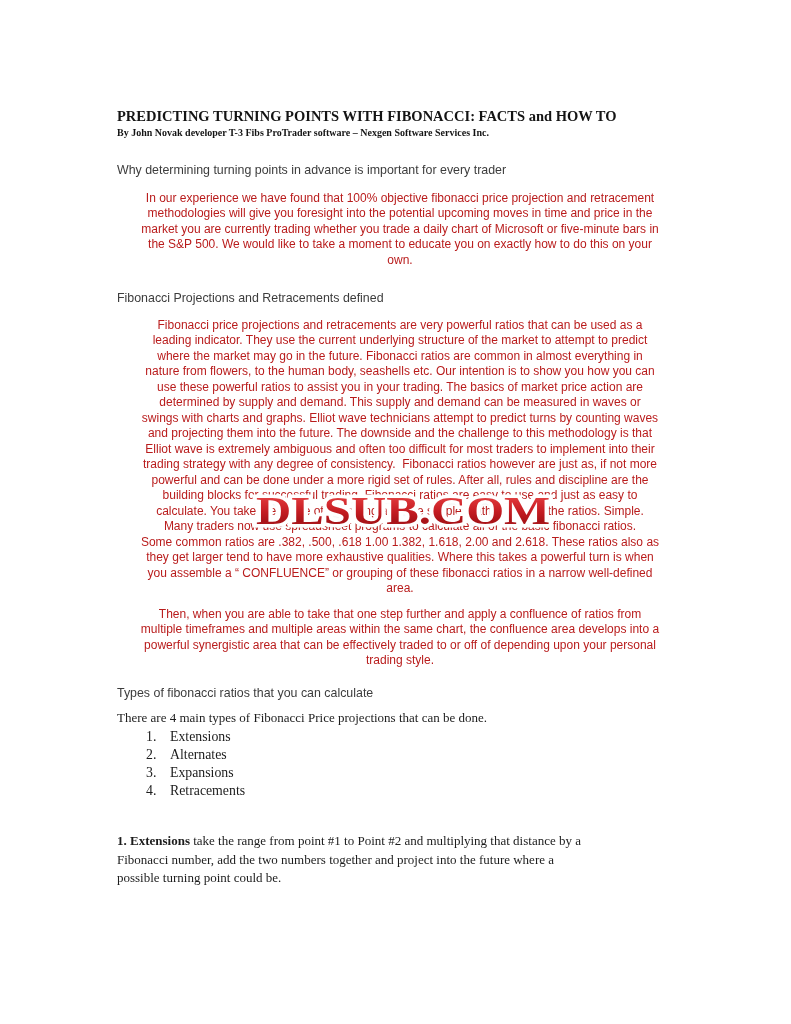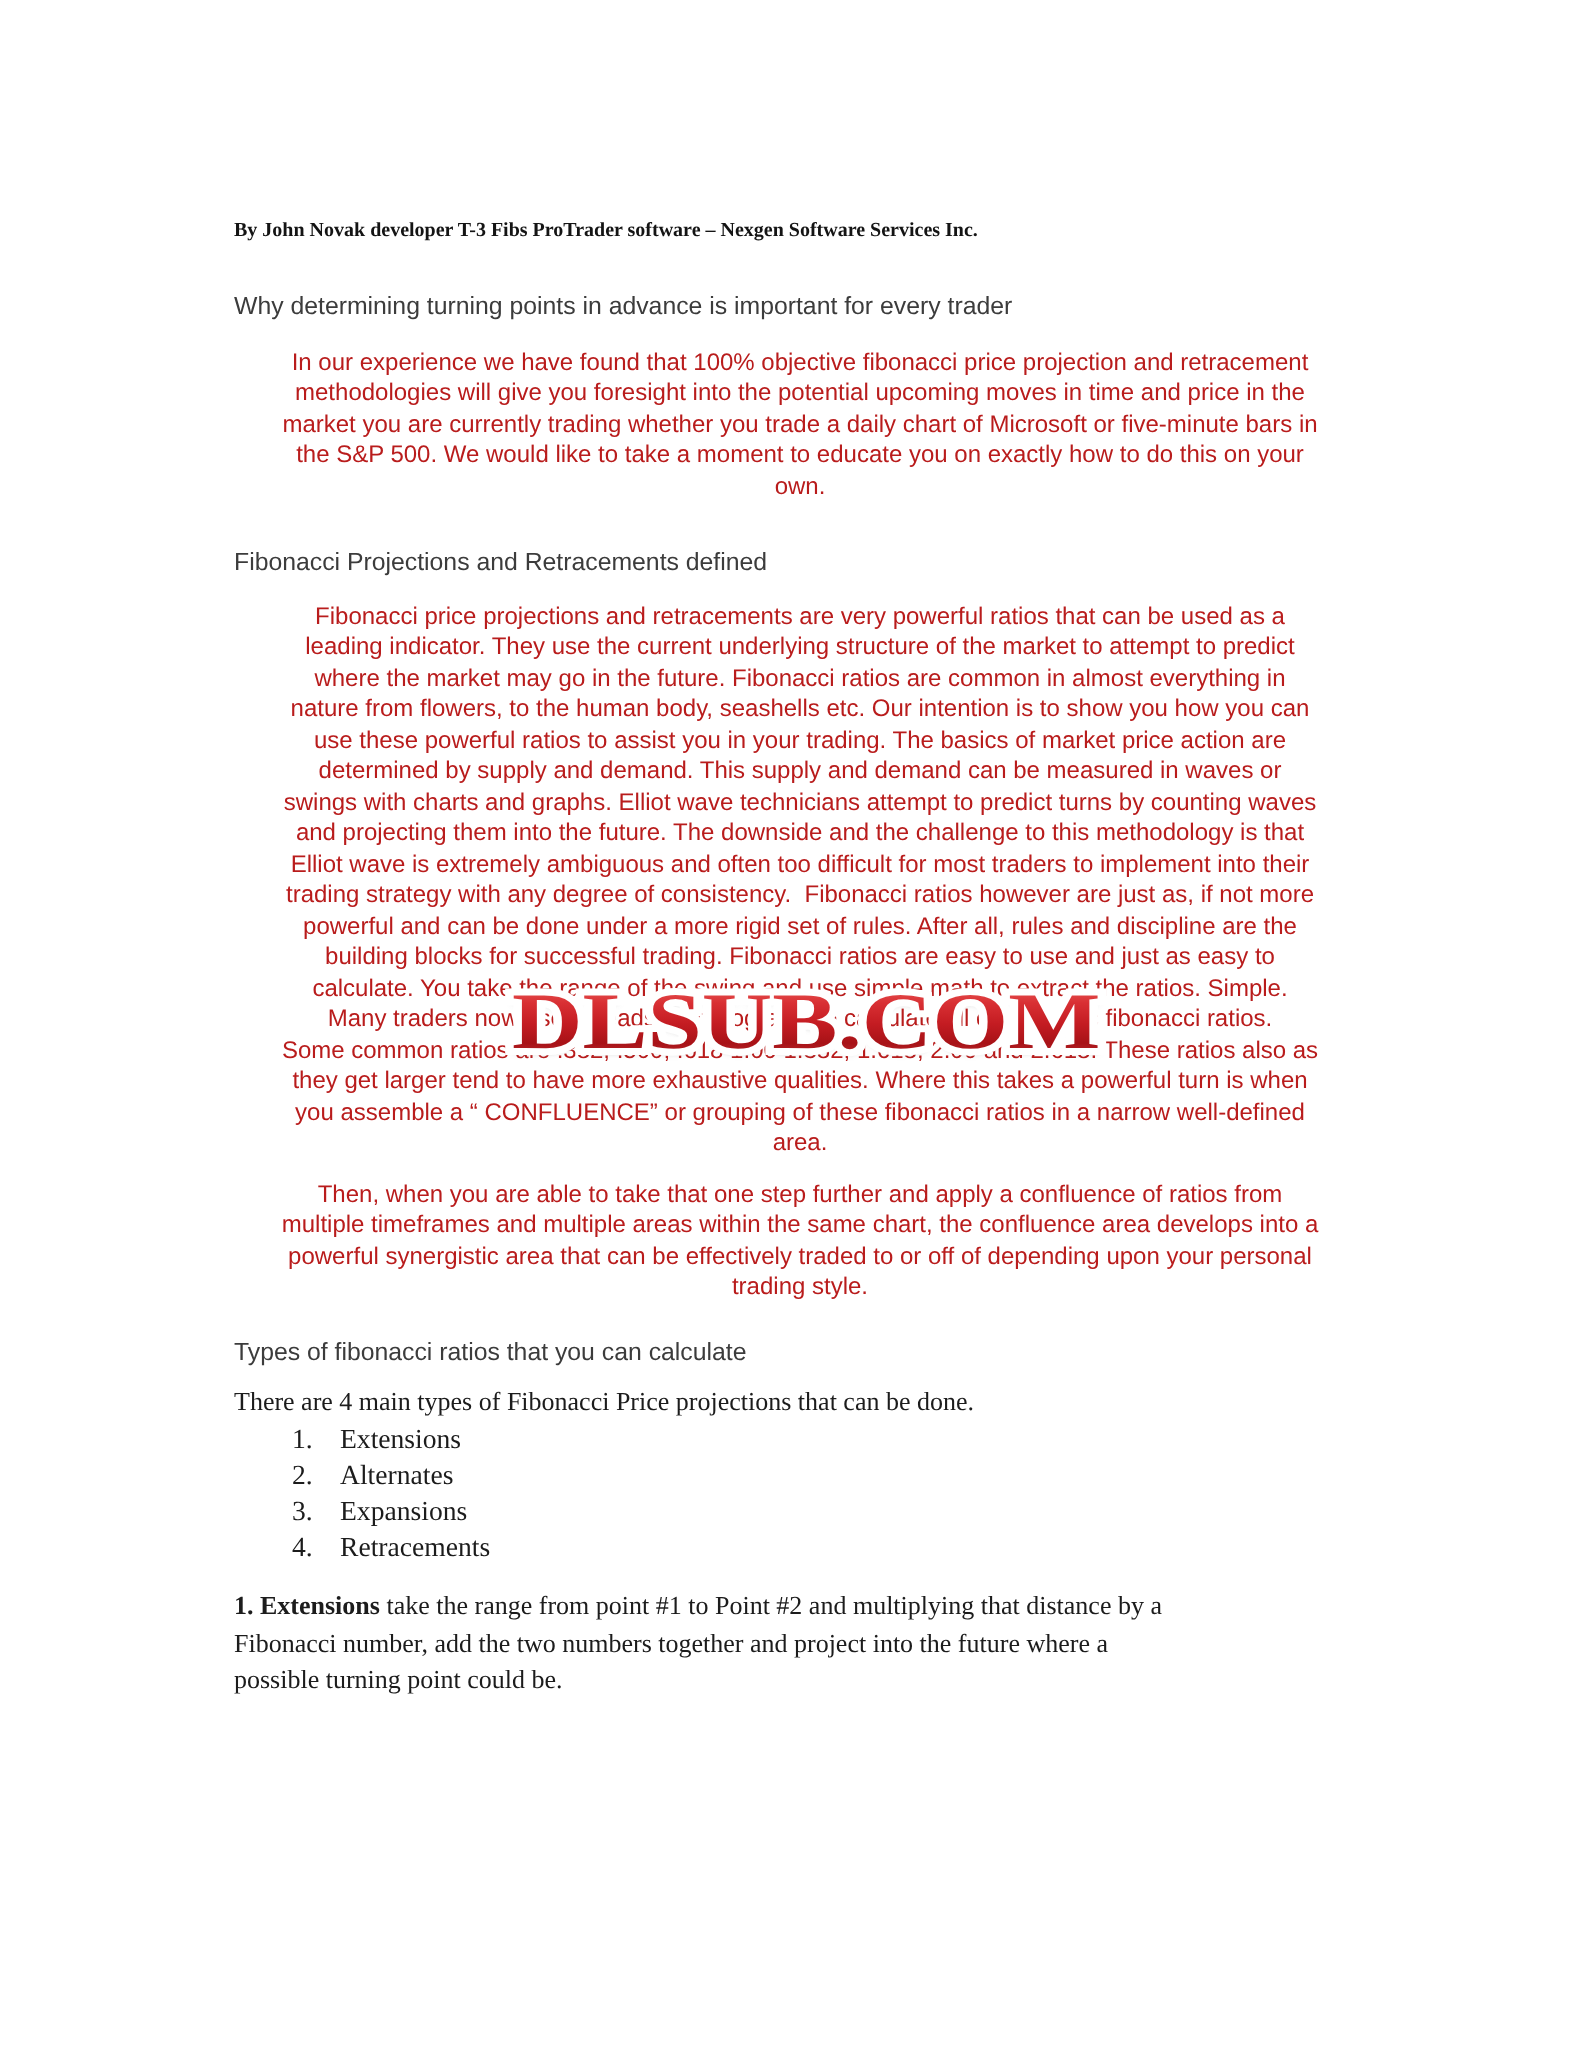--- a/index.html
+++ b/index.html
@@ -42,21 +42,21 @@
   .mt-p2{margin-top:11px;}
   .mt-p3{margin-top:10px;}
   .mt-h3{margin-top:17px;}
   .mt-intro{margin-top:8px;line-height:18px;}
   .list{margin-top:1px;}
   .list-row{
     font-family:"Liberation Serif",serif;font-size:13.8px;line-height:18px;
     color:#1c1c1c;padding-left:29px;
   }
   .list-num{display:inline-block;width:24px;}
-  .mt-final{margin-top:11px;}
+  .mt-final{margin-top:32px;}
   .lead-bold{font-weight:700;}
   
   .wm{
     position:absolute;left:256px;top:489px;width:240px;height:46px;
     transform:scaleX(1.22);transform-origin:left top;
   }
   .wm .txt{
     font-family:"Liberation Serif",serif;font-weight:700;
     font-size:40px;line-height:44px;letter-spacing:0;white-space:pre;
   }
@@ -71,20 +71,21 @@
     -webkit-background-clip:text;background-clip:text;color:transparent;
   }
 </style>
 </head>
 <body>
 
 <div class="page">
 
 
   <div class="content">
+    <p class="doc-title">PREDICTING TURNING POINTS WITH FIBONACCI: FACTS and HOW TO</p>
     <p class="doc-byline">By John Novak developer T-3 Fibs ProTrader software – Nexgen Software Services Inc.</p>
 
     <p class="h-sans mt-h1">Why determining turning points in advance is important for every trader</p>
     <p class="p-sans mt-p1">In our experience we have found that 100% objective fibonacci price projection and retracement
 methodologies will give you foresight into the potential upcoming moves in time and price in the
 market you are currently trading whether you trade a daily chart of Microsoft or five-minute bars in
 the S&amp;P 500. We would like to take a moment to educate you on exactly how to do this on your
 own.</p>
 
     <p class="h-sans mt-h2">Fibonacci Projections and Retracements defined</p>

